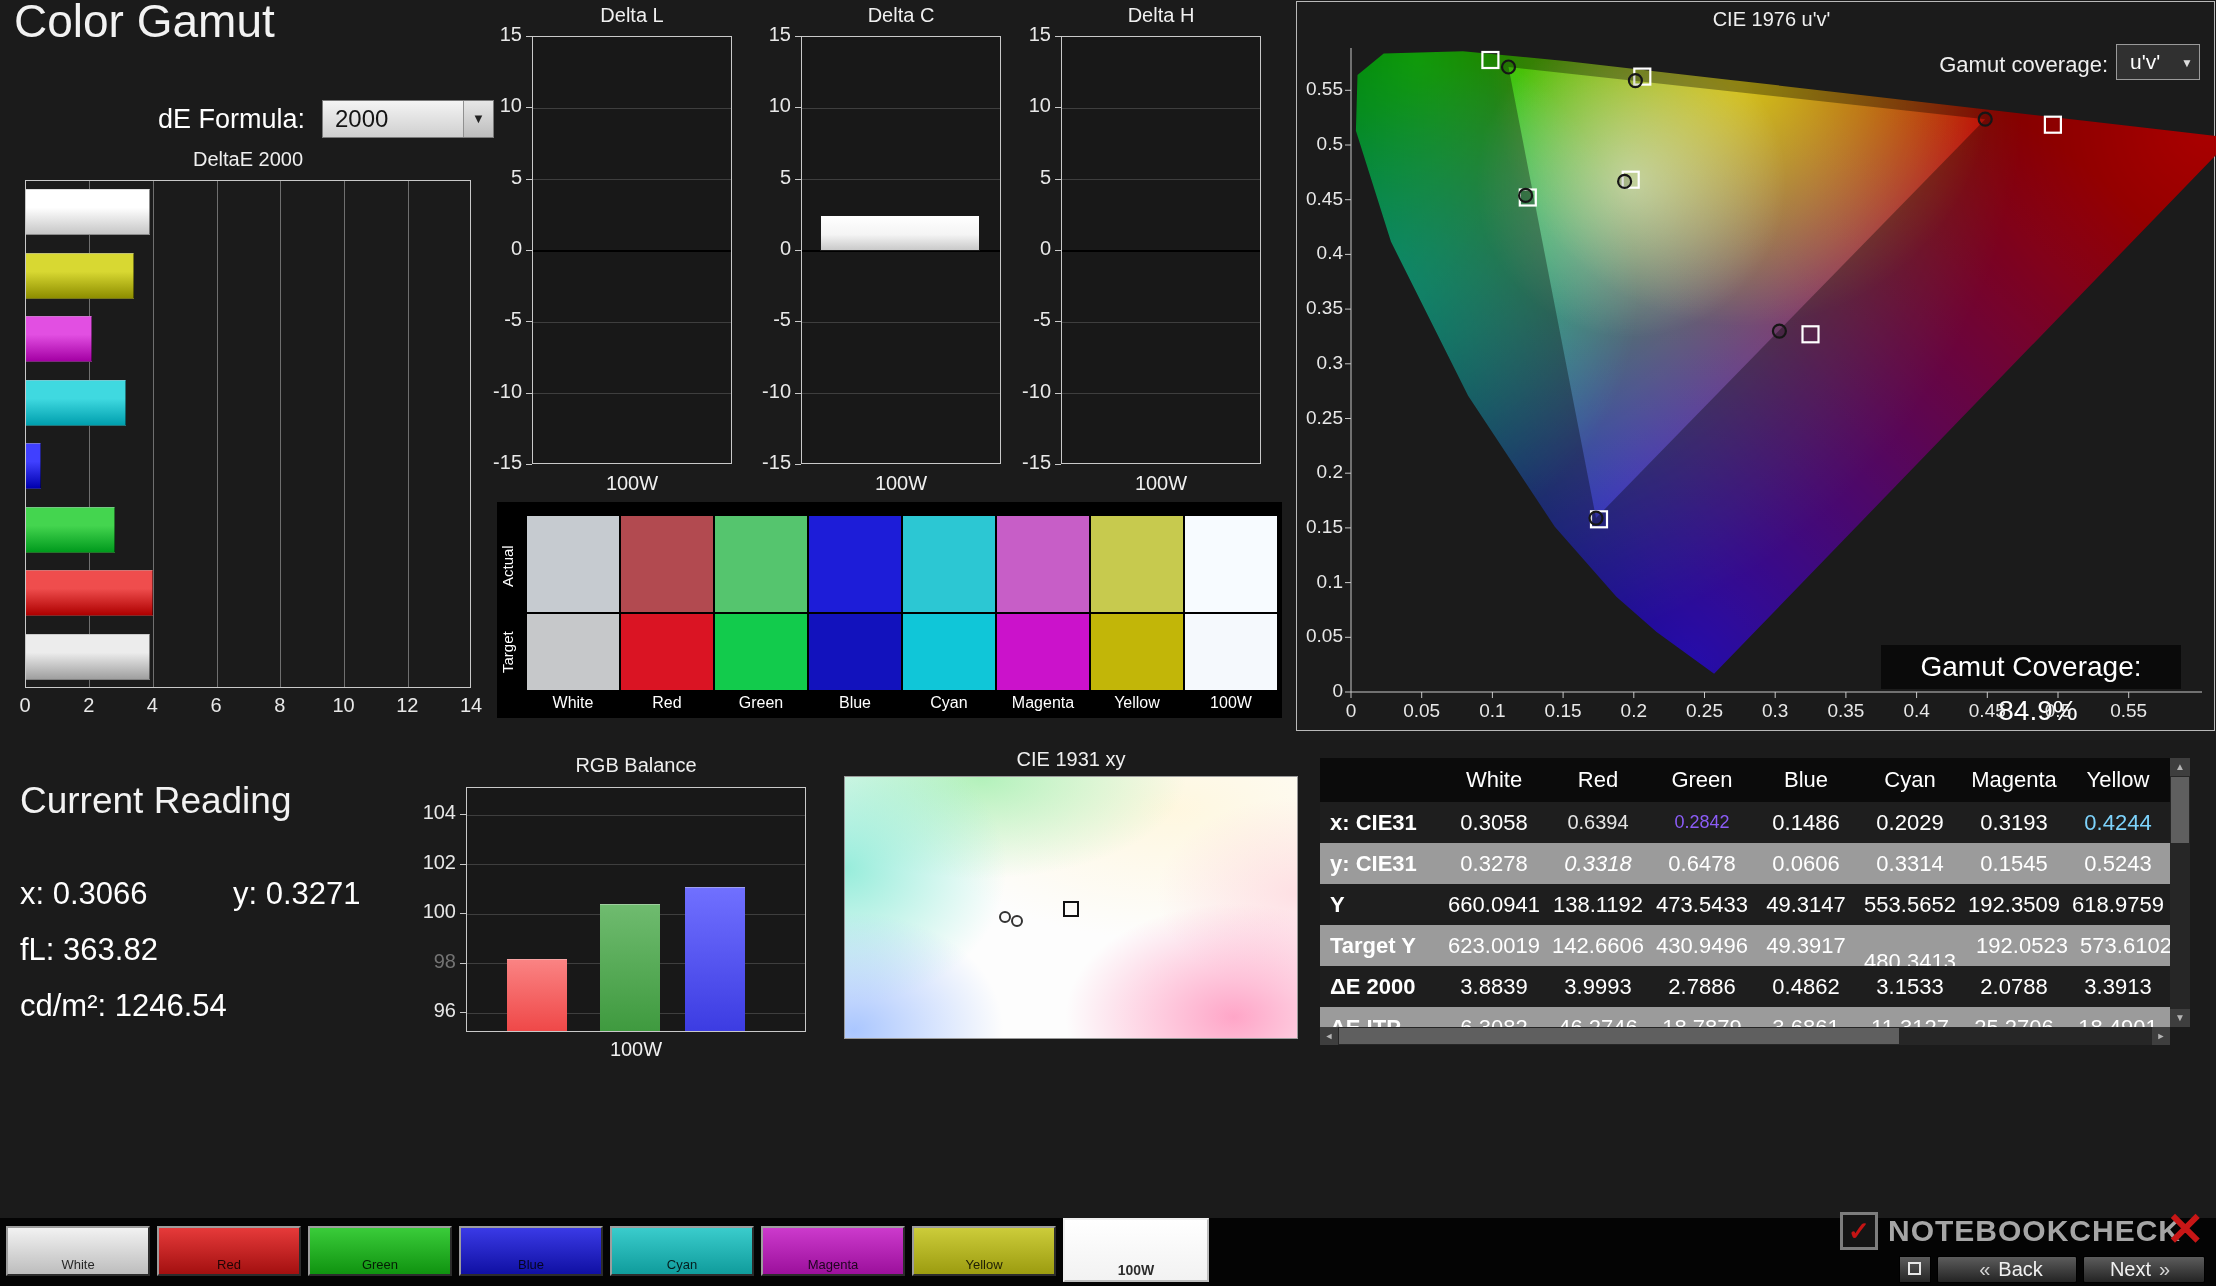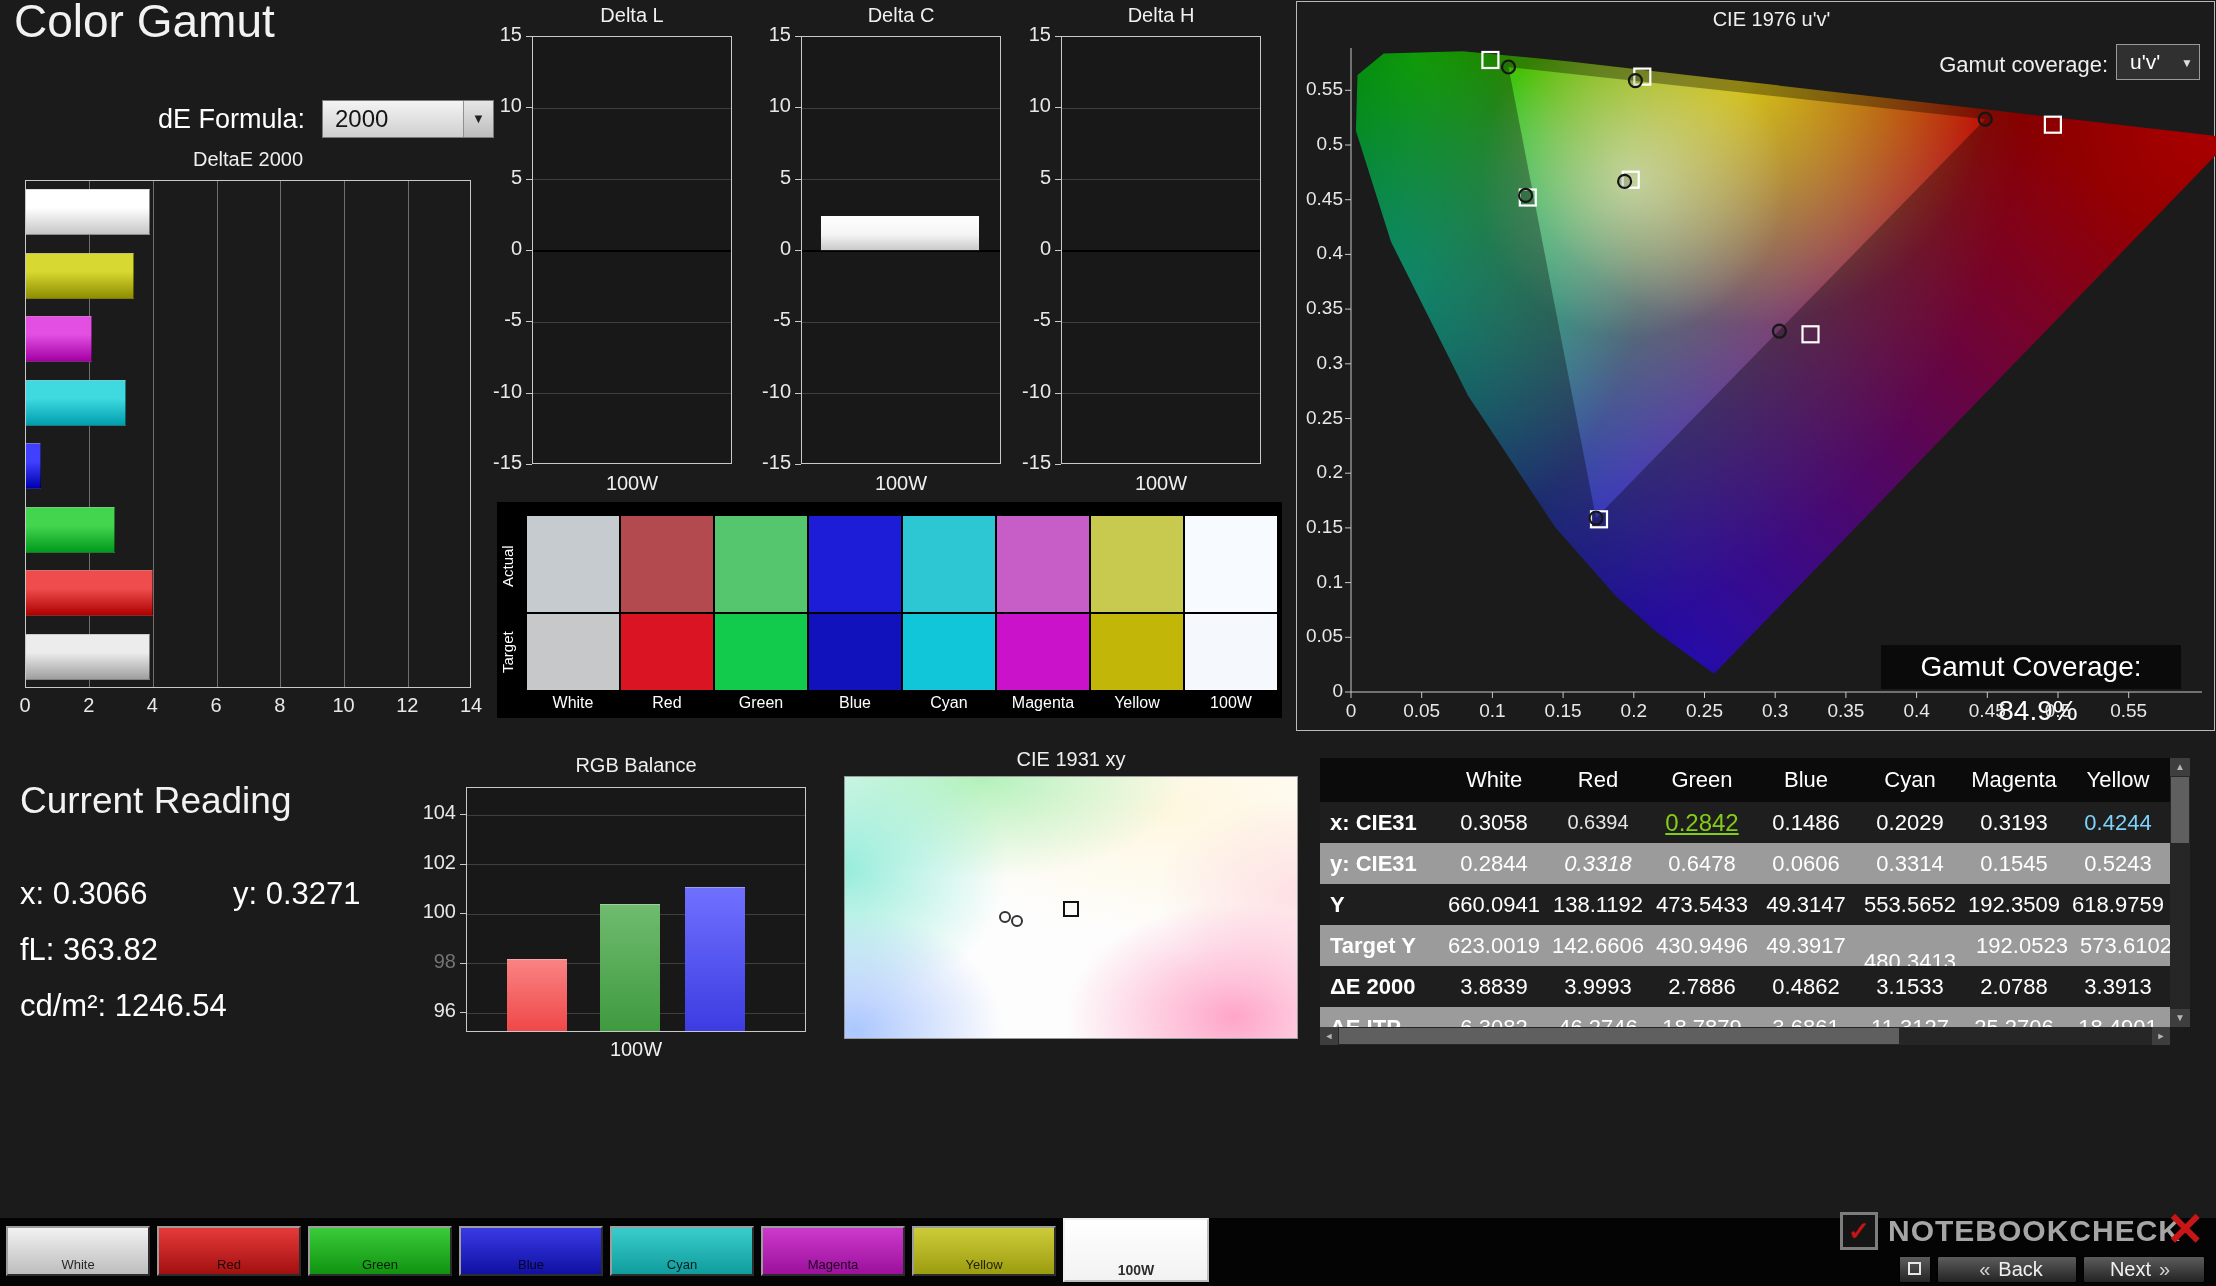--- a/index.html
+++ b/index.html
@@ -273,29 +273,29 @@
         <div style="width: 104px; line-height: 44px; text-align: center; font-size: 22px; color: rgb(255, 255, 255); flex: 0 0 auto;">Green</div>
         <div style="width: 104px; line-height: 44px; text-align: center; font-size: 22px; color: rgb(255, 255, 255); flex: 0 0 auto;">Blue</div>
         <div style="width: 104px; line-height: 44px; text-align: center; font-size: 22px; color: rgb(255, 255, 255); flex: 0 0 auto;">Cyan</div>
         <div style="width: 104px; line-height: 44px; text-align: center; font-size: 22px; color: rgb(255, 255, 255); flex: 0 0 auto;">Magenta</div>
         <div style="width: 104px; line-height: 44px; text-align: center; font-size: 22px; color: rgb(255, 255, 255); flex: 0 0 auto;">Yellow</div>
       </div>
       <div style="position: relative; display: flex; height: 41px; background: rgb(30, 30, 30);">
         <div style="width: 122px; line-height: 41px; padding-left: 10px; font-weight: bold; font-size: 22px; color: rgb(255, 255, 255); flex: 0 0 auto;">x: CIE31</div>
         <div style="width: 104px; line-height: 41px; text-align: center; font-size: 22px; color: rgb(255, 255, 255); flex: 0 0 auto;">0.3058</div>
         <div style="width: 104px; line-height: 41px; text-align: center; font-size: 20px; color: #e5e5e5; flex: 0 0 auto;">0.6394</div>
-        <div style="width: 104px; line-height: 41px; text-align: center; font-size: 24px; color: #84cc16; flex: 0 0 auto; text-decoration: underline;">0.2842</div>
+        <div style="width: 104px; line-height: 41px; text-align: center; font-size: 18px; color: #8b5cf6; flex: 0 0 auto;">0.2842</div>
         <div style="width: 104px; line-height: 41px; text-align: center; font-size: 22px; color: rgb(255, 255, 255); flex: 0 0 auto;">0.1486</div>
         <div style="width: 104px; line-height: 41px; text-align: center; font-size: 22px; color: rgb(255, 255, 255); flex: 0 0 auto;">0.2029</div>
         <div style="width: 104px; line-height: 41px; text-align: center; font-size: 22px; color: rgb(255, 255, 255); flex: 0 0 auto;">0.3193</div>
         <div style="width: 104px; line-height: 41px; text-align: center; font-size: 22px; color: #7dd3fc; flex: 0 0 auto;">0.4244</div>
       </div>
       <div style="position: relative; display: flex; height: 41px; background: rgb(155, 155, 155);">
         <div style="width: 122px; line-height: 41px; padding-left: 10px; font-weight: bold; font-size: 22px; color: rgb(255, 255, 255); flex: 0 0 auto;">y: CIE31</div>
-        <div style="width: 104px; line-height: 41px; text-align: center; font-size: 22px; color: rgb(255, 255, 255); flex: 0 0 auto;">0.2844</div>
+        <div style="width: 104px; line-height: 41px; text-align: center; font-size: 22px; color: rgb(255, 255, 255); flex: 0 0 auto;">0.3278</div>
         <div style="width: 104px; line-height: 41px; text-align: center; font-size: 22px; color: rgb(255, 255, 255); flex: 0 0 auto; font-style: italic;">0.3318</div>
         <div style="width: 104px; line-height: 41px; text-align: center; font-size: 22px; color: rgb(255, 255, 255); flex: 0 0 auto;">0.6478</div>
         <div style="width: 104px; line-height: 41px; text-align: center; font-size: 22px; color: rgb(255, 255, 255); flex: 0 0 auto;">0.0606</div>
         <div style="width: 104px; line-height: 41px; text-align: center; font-size: 22px; color: rgb(255, 255, 255); flex: 0 0 auto;">0.3314</div>
         <div style="width: 104px; line-height: 41px; text-align: center; font-size: 22px; color: rgb(255, 255, 255); flex: 0 0 auto;">0.1545</div>
         <div style="width: 104px; line-height: 41px; text-align: center; font-size: 22px; color: rgb(255, 255, 255); flex: 0 0 auto;">0.5243</div>
       </div>
       <div style="position: relative; display: flex; height: 41px; background: rgb(30, 30, 30);">
         <div style="width: 122px; line-height: 41px; padding-left: 10px; font-weight: bold; font-size: 22px; color: rgb(255, 255, 255); flex: 0 0 auto;">Y</div>
         <div style="width: 104px; line-height: 41px; text-align: center; font-size: 22px; color: rgb(255, 255, 255); flex: 0 0 auto;">660.0941</div>

